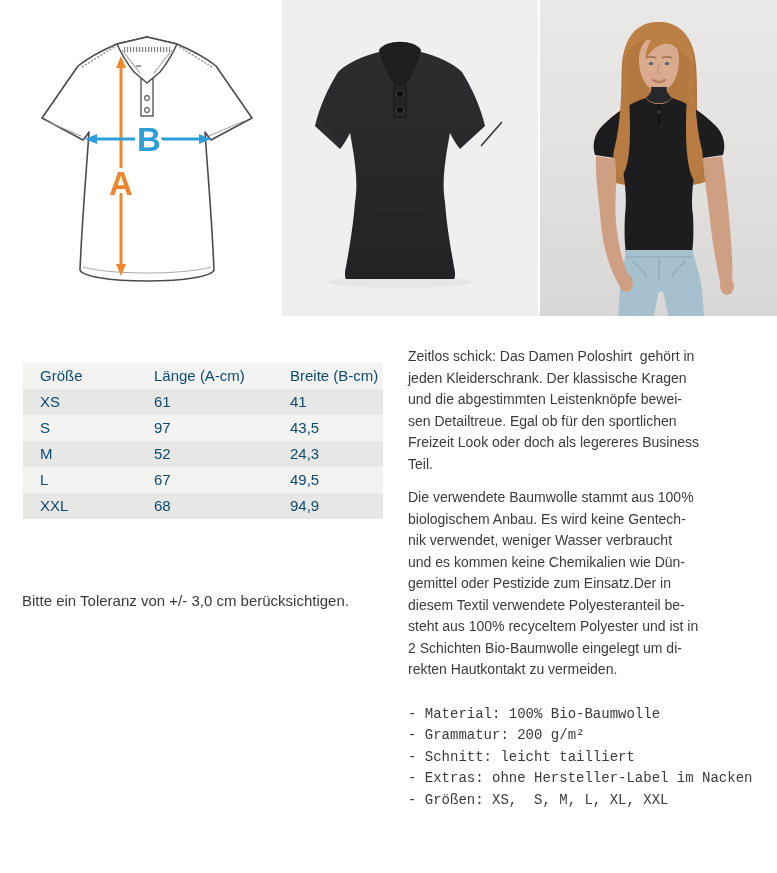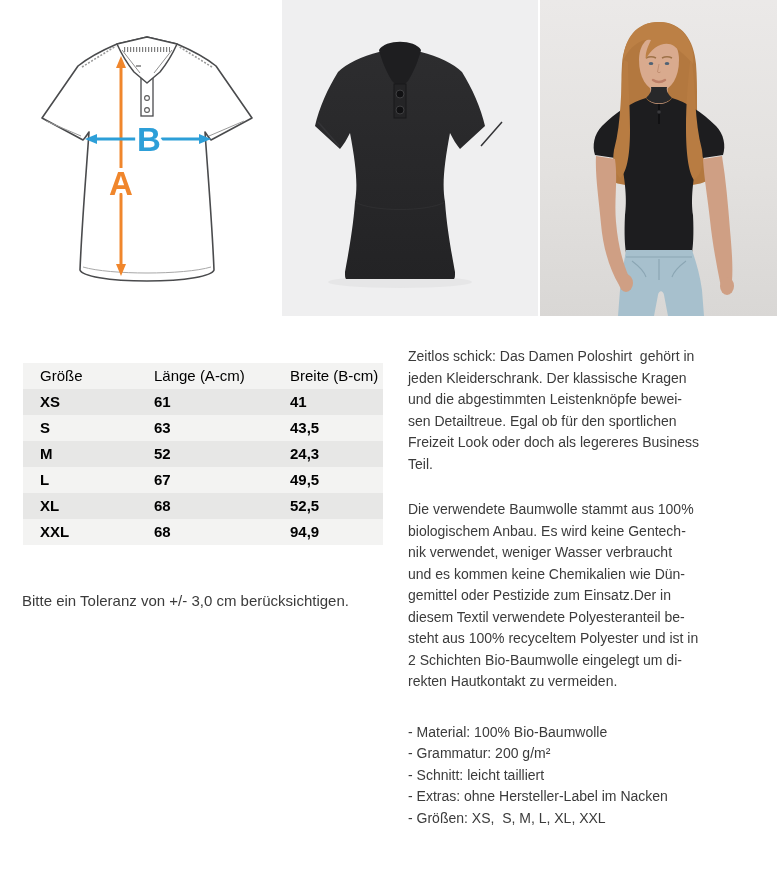--- a/index.html
+++ b/index.html
@@ -18,36 +18,36 @@
     position:absolute;left:23px;top:363px;width:360px;
     border-collapse:collapse;table-layout:fixed;
   }
   .size-table col.c1{width:114px;}
   .size-table col.c2{width:136px;}
   .size-table col.c3{width:110px;}
   .size-table th,.size-table td{
     height:26px;line-height:26px;padding:0 0 0 17px;
     font-size:15px;font-weight:400;text-align:left;white-space:nowrap;
   }
-  .size-table th{background:#f3f3f2;color:#000000;}
-  .size-table td{color:#000000;font-weight:bold;}
+  .size-table th{background:#f3f3f2;color:#0c4a6e;}
+  .size-table td{color:#0c4a6e;}
   .size-table tbody tr:nth-child(odd) td{background:#e7e7e6;}
   .size-table tbody tr:nth-child(even) td{background:#f3f3f2;}
   
   .tolerance{
     position:absolute;left:22px;top:592px;width:380px;
     font-size:15px;color:#3b3b3b;
   }
   .description{
     position:absolute;left:408px;top:346px;width:368px;
     font-size:14px;line-height:21.5px;color:#3b3b3b;
   }
   .desc-block{white-space:pre-line;margin:0;}
-  .desc-block.p2{margin-top:24px;}
-  .desc-block.specs{margin-top:29px;}
+  .desc-block.p2{margin-top:12px;}
+  .desc-block.specs{margin-top:23px;font-family:Liberation Mono, monospace;}
   
   .sketch text{
     font-family:"Liberation Sans","DejaVu Sans",sans-serif;
     font-weight:bold;font-size:33px;
     paint-order:stroke;stroke:#ffffff;stroke-width:8px;stroke-linejoin:round;
   }
 </style>
 </head>
 <body>
 
@@ -180,37 +180,32 @@
       </tr>
     </thead>
     <tbody>
       <tr>
         <td>XS</td>
         <td>61</td>
         <td>41</td>
       </tr>
       <tr>
         <td>S</td>
-        <td>63</td>
+        <td>97</td>
         <td>43,5</td>
       </tr>
       <tr>
         <td>M</td>
         <td>52</td>
         <td>24,3</td>
       </tr>
       <tr>
         <td>L</td>
         <td>67</td>
         <td>49,5</td>
-      </tr>
-      <tr>
-        <td>XL</td>
-        <td>68</td>
-        <td>52,5</td>
       </tr>
       <tr>
         <td>XXL</td>
         <td>68</td>
         <td>94,9</td>
       </tr>
     </tbody>
   </table>
 
   <div class="tolerance">Bitte ein Toleranz von +/- 3,0 cm berücksichtigen.</div>

